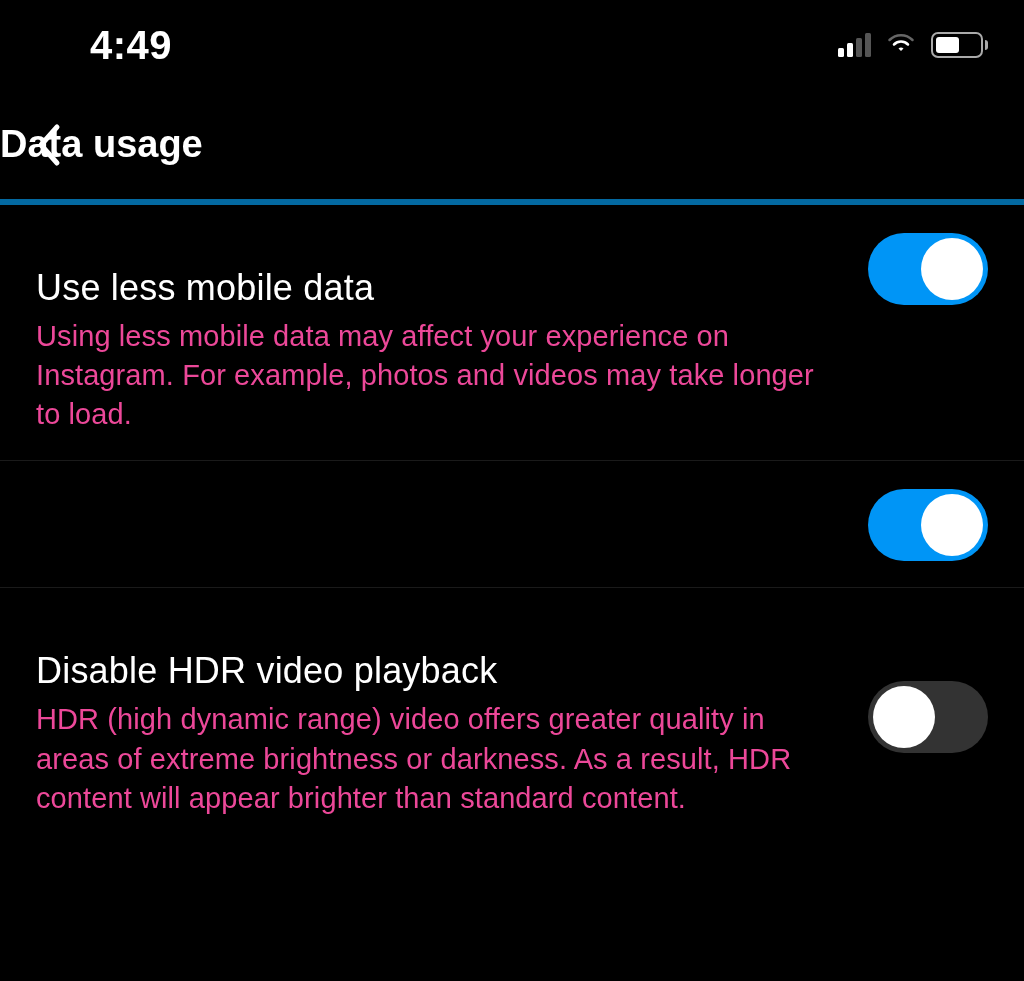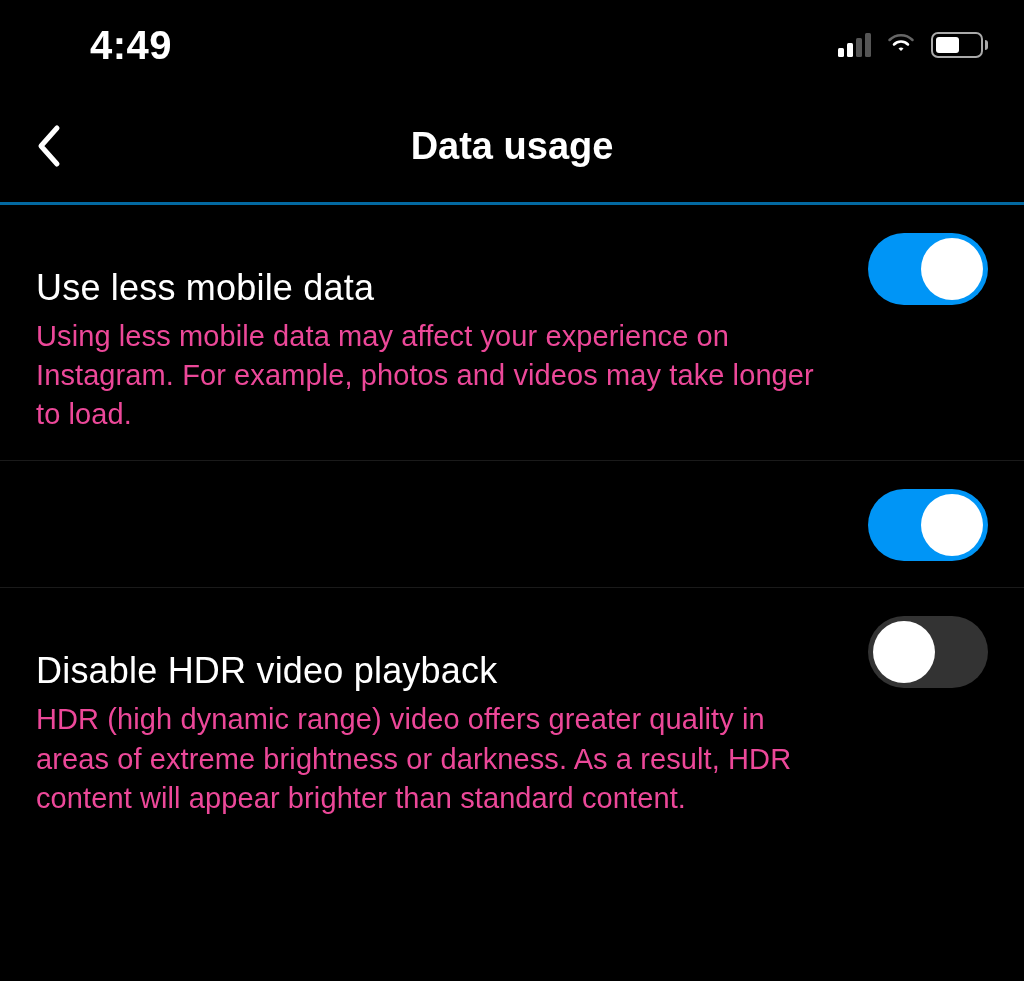--- a/index.html
+++ b/index.html
@@ -71,24 +71,23 @@
     .battery-tip {
       width: 3px;
       height: 10px;
       background: #aaa;
       border-radius: 0 3px 3px 0;
       margin-left: 2px;
     }
     .header {
       display: flex;
       align-items: center;
-      justify-content: center;
       position: relative;
       height: 115px;
-      border-bottom: 3px solid #0369a1;
+      border-bottom: 6px solid #0369a1;
     }
     .back-button {
       position: absolute;
       left: 24px;
       top: 50%;
       transform: translateY(-50%);
       width: 50px;
       height: 50px;
       display: flex;
       align-items: center;
@@ -105,20 +104,21 @@
     }
     .setting-row {
       display: flex;
       align-items: flex-start;
       padding: 26px 36px 26px 36px;
       border-bottom: 1px solid #1a1a1a;
       gap: 30px;
     }
     .setting-row:last-child {
       border-bottom: none;
+      align-items: center;
     }
     .setting-text {
       flex: 1;
       min-width: 0;
     }
     .setting-title {
       font-size: 36px;
       font-weight: 400;
       color: #fff;
       margin-bottom: 8px;

